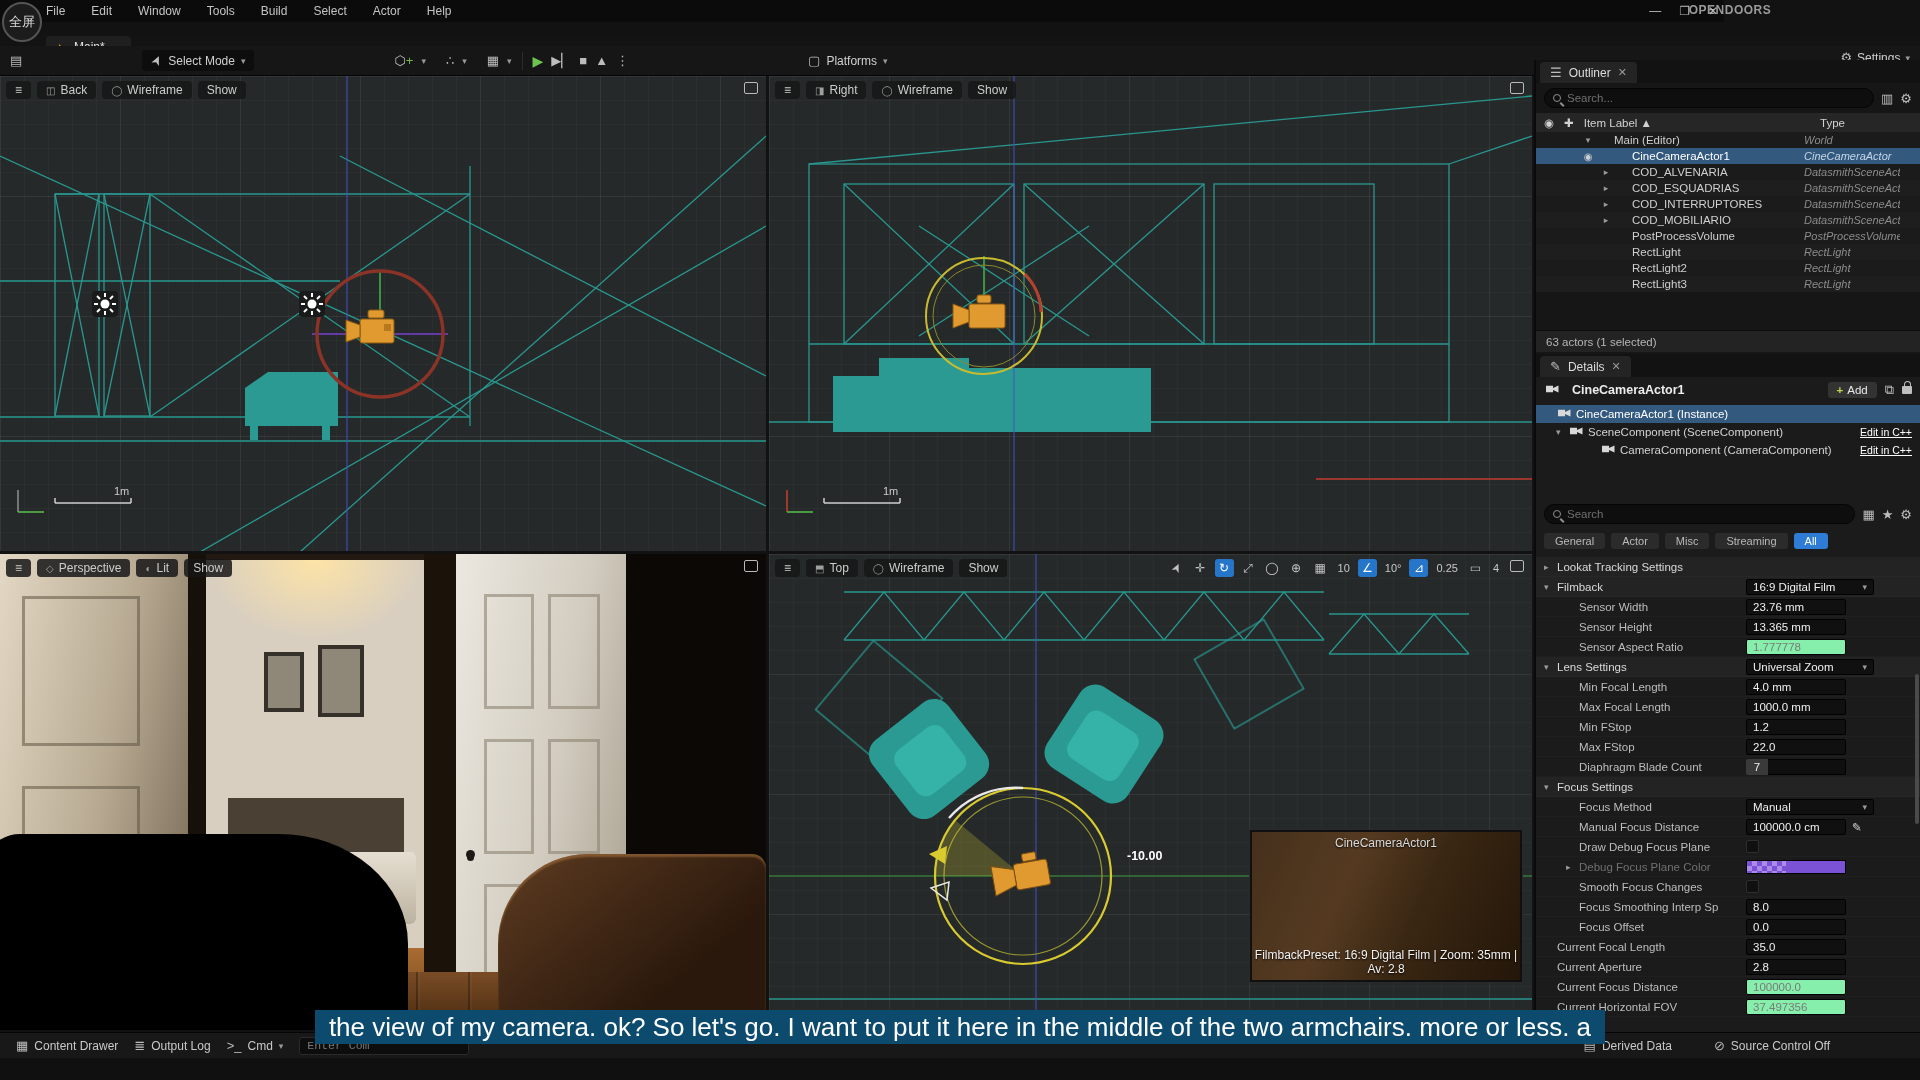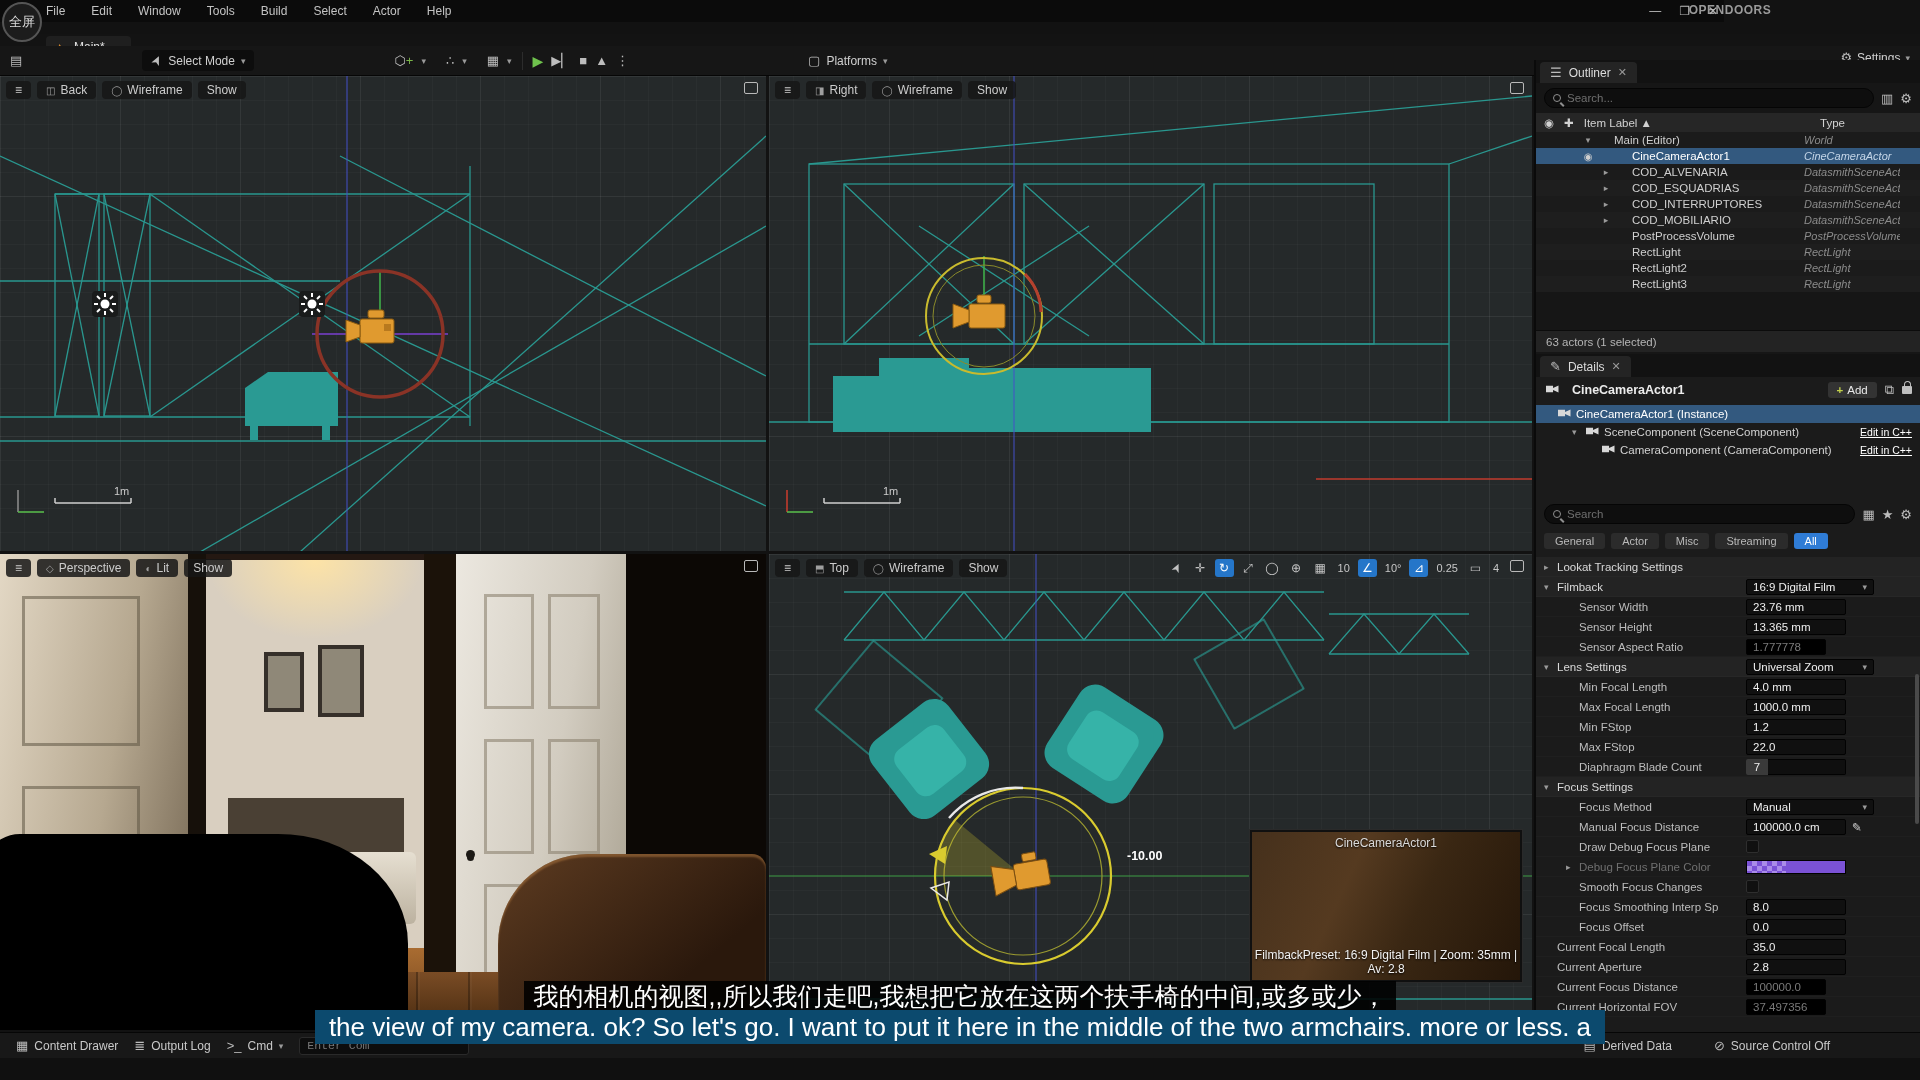--- a/index.html
+++ b/index.html
@@ -117,21 +117,21 @@
   .details-wrap { position:absolute; left:0; top:294px; width:100%; bottom:0; background:#1b1b1b; }
   .d-namerow { height:26px; display:flex; align-items:center; padding:0 8px; gap:8px; }
   .d-name { font-size:12.5px; font-weight:bold; color:#ececec; flex:1; }
   .addbtn { background:#333; border-radius:3px; padding:2px 9px; font-size:11.5px; color:#e8e8e8; display:flex; gap:4px; align-items:center; }
   .addbtn .plus { color:#c3d24b; font-weight:bold; }
   .lockico { width:10px; height:8px; background:#bfbfbf; border-radius:1px; position:relative; }
   .lockico::before { content:""; position:absolute; left:1.5px; top:-5px; width:5px; height:5px; border:1.5px solid #bfbfbf; border-bottom:none; border-radius:4px 4px 0 0; }
   .comp-rows { font-size:11.5px; margin-top:2px; }
   .crow { height:18px; display:flex; align-items:center; color:#d2d2d2; padding-right:8px; }
   .crow.selected { background:#33597f; color:#fff; }
-  .crow.depth-0 { padding-left:8px; } .crow.depth-1 { padding-left:36px; } .crow.depth-2 { padding-left:52px; }
+  .crow.depth-0 { padding-left:8px; } .crow.depth-1 { padding-left:20px; } .crow.depth-2 { padding-left:52px; }
   .c-arrow { width:12px; font-size:9px; color:#9a9a9a; }
   .crow.arrow-down .c-arrow::before { content:"▾"; }
   .c-link { margin-left:auto; color:#fff; text-decoration:underline; font-size:10.5px; }
   .filters { display:flex; gap:6px; padding:4px 8px; }
   .fpill { background:#2b2b2b; border-radius:3px; padding:2px 11px; font-size:11px; color:#b9b9b9; }
   .fpill.active { background:#2f7cd6; color:#fff; }
 
   .props { margin-top:4px; font-size:11.5px; }
   .prow { height:20px; display:flex; align-items:center; border-bottom:1px solid rgba(255,255,255,0.02); color:#bdbdbd; }
   .prow.section { background:#232323; color:#d9d9d9; }
@@ -140,21 +140,21 @@
   .p-labelwrap { display:flex; align-items:center; width:182px; flex:none; overflow:hidden; white-space:nowrap; }
   .p-arrow { width:13px; font-size:9px; color:#9a9a9a; flex:none; }
   .prow.arrow-down .p-arrow::before { content:"▾"; }
   .prow.arrow-right .p-arrow::before { content:"▸"; }
   .prow.dim .p-label { color:#6f6f6f; }
   .p-valwrap { display:flex; align-items:center; gap:5px; flex:1;padding-left:28px; }
   .ctl { display:none; }
   .ctl-box { background:#101010; border:1px solid #020202; border-radius:2px; height:16px; align-items:center; padding:0 6px; color:#f0f0f0; }
   .prow.kind-dropdown .ctl-dropdown { display:flex; width:128px; justify-content:space-between; }
   .prow.kind-input .ctl-input { display:flex; width:100px; }
-  .prow.kind-readonly .ctl-readonly { display:flex; width:80px; color:#7a7a7a; background:#000000; }
+  .prow.kind-readonly .ctl-readonly { display:flex; width:100px; color:#7a7a7a; background:#86efac; }
   .prow.kind-checkbox .ctl-checkbox { display:block; width:13px; height:13px; background:#101010; border:1px solid #2e2e2e; border-radius:2px; }
   .prow.kind-color .ctl-color { display:flex; width:100px; height:14px; border:1px solid #000; }
   .ctl-color .checker { width:40%; background:repeating-conic-gradient(#aa8ce8 0% 25%, #7b52d6 0% 50%); background-size:10px 10px; }
   .ctl-color .solid { width:60%; background:#7b52d6; }
   .prow.kind-slider .ctl-slider { display:flex; width:100px; height:16px; align-items:stretch; }
   .ctl-slider .sl-val { background:#3a3a3a; color:#f0f0f0; width:22px; display:flex; align-items:center; justify-content:center; border-radius:2px 0 0 2px; }
   .ctl-slider .sl-track { flex:1; background:#0f0f0f; border:1px solid #020202; border-left:none; border-radius:0 2px 2px 0; }
   .eyedrop { display:none; color:#c9c9c9; font-size:12px; transform:rotate(90deg); }
   .prow.extra-eyedropper .eyedrop { display:inline-block; }
   .d-scrollbar { position:absolute; right:1px; top:320px; width:4px; height:150px; background:#4a4a4a; border-radius:2px; }
@@ -1048,16 +1048,15 @@
         <span>Derived Data</span>
       </div>
       <div class="item">
         <span class="p-ico">⊘</span>
         <span>Source Control Off</span>
       </div>
     </div>
   </div>
   <div class="understrip"></div>
 
-  <div class="subs sub-zh"><span>我的相机的视图,,所以我们走吧,我想把它放在这两个扶手椅的中间,或多或少，</span></div>
   <div class="subs sub-en"><span>the view of my camera. ok? So let's go. I want to put it here in the middle of the two armchairs. more or less. a</span></div>
 
 </div>
 
 </body></html>

